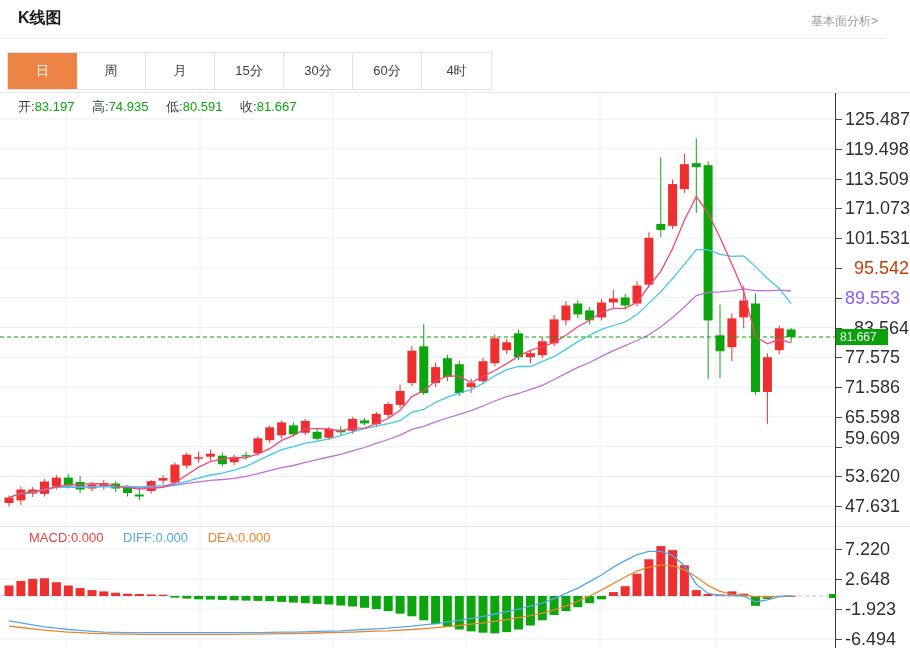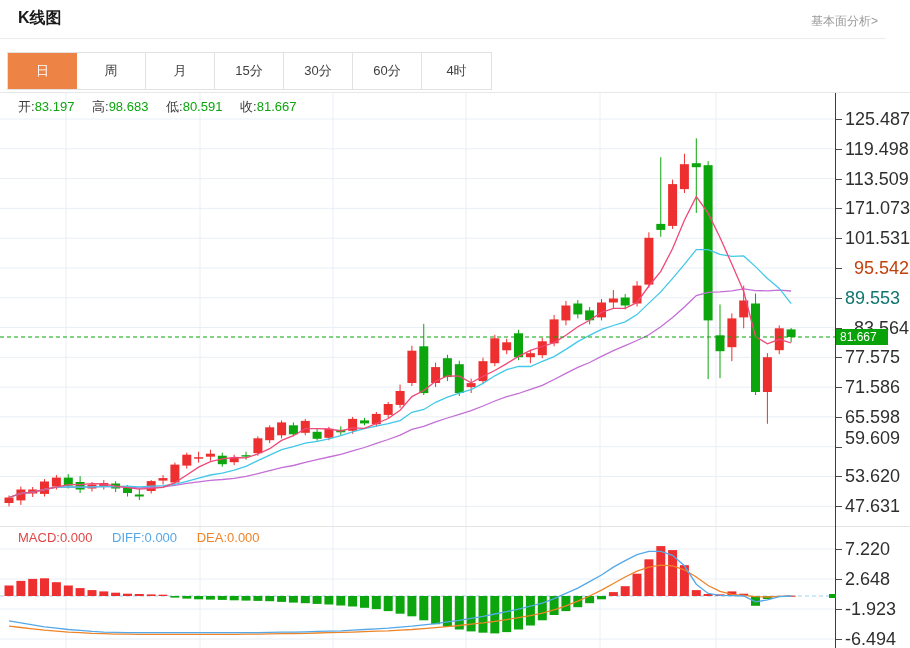--- a/index.html
+++ b/index.html
@@ -291,48 +291,48 @@
         <rect x="751.0" y="69.0" width="9" height="9.8" fill="#0da50d"></rect>
         <rect x="762.9" y="69.0" width="9" height="3.0" fill="#0da50d"></rect>
         <rect x="774.8" y="69.0" width="9" height="1.0" fill="#0da50d"></rect>
         <rect x="786.6" y="68.7" width="9" height="1.0" fill="#ed2f2f"></rect>
         <polyline points="9.0,99.2 20.9,100.5 32.7,101.8 44.5,103.1 56.4,104.1 68.3,105.1 80.1,105.7 92.0,106.4 103.8,106.7 115.6,107.1 127.5,107.2 139.3,107.3 151.2,107.4 163.0,107.4 174.9,107.4 186.8,107.4 198.6,107.4 210.4,107.4 222.3,107.3 234.2,107.3 246.0,107.2 257.9,107.1 269.7,106.9 281.6,106.7 293.4,106.5 305.3,106.3 317.1,106.0 328.9,105.7 340.8,105.4 352.6,105.1 364.5,104.7 376.3,104.2 388.2,103.8 400.1,103.1 411.9,102.5 423.8,101.6 435.6,100.7 447.4,99.7 459.3,98.5 471.1,97.2 483.0,95.9 494.8,94.3 506.7,92.6 518.5,90.7 530.4,88.7 542.3,86.1 554.1,82.8 565.9,78.8 577.8,74.2 589.6,69.0 601.5,63.1 613.4,56.5 625.2,50.0 637.0,44.1 648.9,40.1 660.8,38.2 672.6,38.8 684.4,42.8 696.3,50.0 708.1,58.5 720.0,64.4 731.9,67.4 743.7,68.3 755.5,69.7 767.4,70.0 779.3,69.3 791.1,69.0" fill="none" stroke="#ee8428" stroke-width="1.3"></polyline>
         <polyline points="9.0,93.9 20.9,95.9 32.7,97.9 44.5,99.8 56.4,101.2 68.3,102.5 80.1,103.4 92.0,104.4 103.8,105.1 115.6,105.4 127.5,105.7 139.3,105.7 151.2,105.7 163.0,105.7 174.9,105.7 186.8,105.7 198.6,105.7 210.4,105.7 222.3,105.7 234.2,105.7 246.0,105.7 257.9,105.7 269.7,105.4 281.6,105.1 293.4,105.1 305.3,104.8 317.1,104.4 328.9,104.1 340.8,103.8 352.6,103.1 364.5,102.5 376.3,101.8 388.2,101.2 400.1,100.2 411.9,99.2 423.8,97.9 435.6,96.6 447.4,94.9 459.3,93.3 471.1,91.3 483.0,89.3 494.8,87.0 506.7,84.7 518.5,82.1 530.4,79.2 542.3,76.2 554.1,71.6 565.9,66.4 577.8,61.1 589.6,54.6 601.5,48.0 613.4,40.1 625.2,33.6 637.0,27.7 648.9,24.4 660.8,24.4 672.6,28.3 684.4,38.8 696.3,57.2 708.1,66.4 720.0,68.3 731.9,68.7 743.7,69.0 755.5,74.9 767.4,72.9 779.3,69.7 791.1,69.0" fill="none" stroke="#55a8e8" stroke-width="1.3"></polyline>
       </svg>
 
     <div class="ohlc-legend">
       <span class="pair"><span class="lg-label">开:</span><span class="lg-val" style="color: rgb(13, 165, 13);">83.197</span></span>
-      <span class="pair"><span class="lg-label">高:</span><span class="lg-val" style="color: rgb(13, 165, 13);">98.683</span></span>
+      <span class="pair"><span class="lg-label">高:</span><span class="lg-val" style="color: rgb(13, 165, 13);">74.935</span></span>
       <span class="pair"><span class="lg-label">低:</span><span class="lg-val" style="color: rgb(13, 165, 13);">80.591</span></span>
       <span class="pair"><span class="lg-label">收:</span><span class="lg-val" style="color: rgb(13, 165, 13);">81.667</span></span>
     </div>
 
 
     <div class="macd-legend">
-      <span class="lg-macd" style="color: rgb(226, 68, 68);">MACD:0.000</span>
+      <span class="lg-macd" style="color: rgb(226, 68, 68); margin-left: 11px;">MACD:0.000</span>
       <span class="lg-diff" style="color: rgb(85, 168, 232);">DIFF:0.000</span>
       <span class="lg-dea" style="color: rgb(238, 132, 40);">DEA:0.000</span>
     </div>
 
     <div class="axis-line"></div>
     <div id="axisLabels">
         <div class="ytick" style="top: 26px;"></div>
         <div class="ylabel" style="top: 18px; color: rgb(47, 47, 47);">125.487</div>
         <div class="ytick" style="top: 56px;"></div>
         <div class="ylabel" style="top: 48px; color: rgb(47, 47, 47);">119.498</div>
         <div class="ytick" style="top: 86px;"></div>
         <div class="ylabel" style="top: 78px; color: rgb(47, 47, 47);">113.509</div>
         <div class="ytick" style="top: 115px;"></div>
         <div class="ylabel" style="top: 107px; color: rgb(47, 47, 47);">171.073</div>
         <div class="ytick" style="top: 145px;"></div>
         <div class="ylabel" style="top: 137px; color: rgb(47, 47, 47);">101.531</div>
         <div class="ytick" style="top: 175px;"></div>
         <div class="ylabel" style="top: 167px; color: #c2410c; text-align: right;">95.542</div>
         <div class="ytick" style="top: 205px;"></div>
-        <div class="ylabel" style="top: 197px; color: #0f766e;">89.553</div>
+        <div class="ylabel" style="top: 197px; color: #8b5cf6;">89.553</div>
         <div class="ytick" style="top: 235px;"></div>
         <div class="ylabel" style="top: 227px; color: rgb(47, 47, 47); text-align: right;">83.564</div>
         <div class="ytick" style="top: 264px;"></div>
         <div class="ylabel" style="top: 256px; color: rgb(47, 47, 47);">77.575</div>
         <div class="ytick" style="top: 294px;"></div>
         <div class="ylabel" style="top: 286px; color: rgb(47, 47, 47);">71.586</div>
         <div class="ytick" style="top: 324px;"></div>
         <div class="ylabel" style="top: 316px; color: rgb(47, 47, 47);">65.598</div>
         <div class="ytick" style="top: 354px;"></div>
         <div class="ylabel" style="top: 337px; color: rgb(47, 47, 47);">59.609</div>

